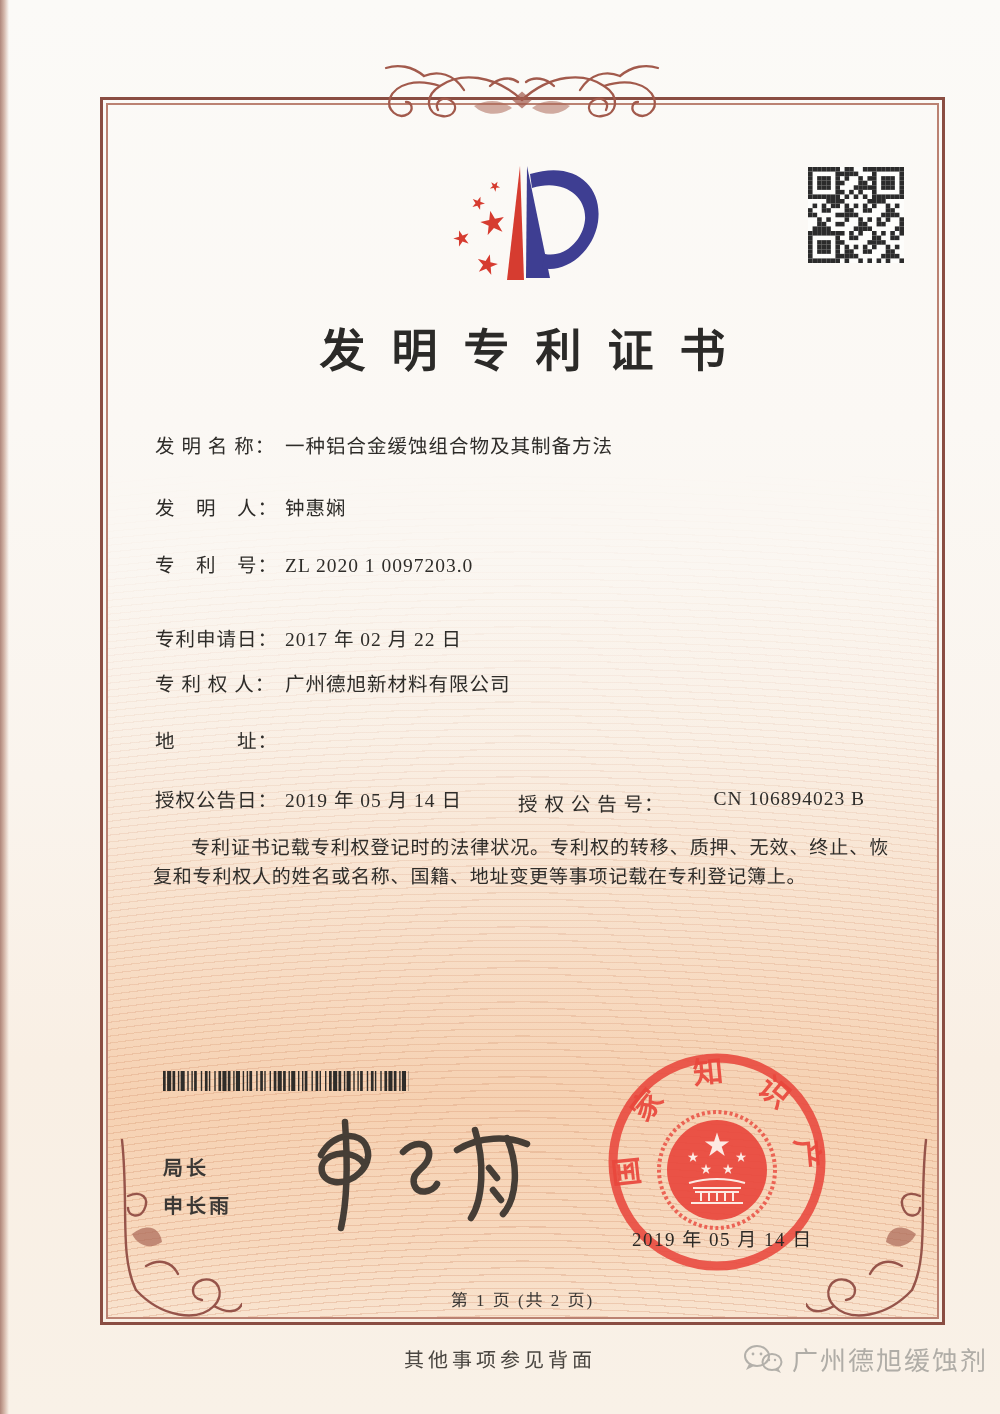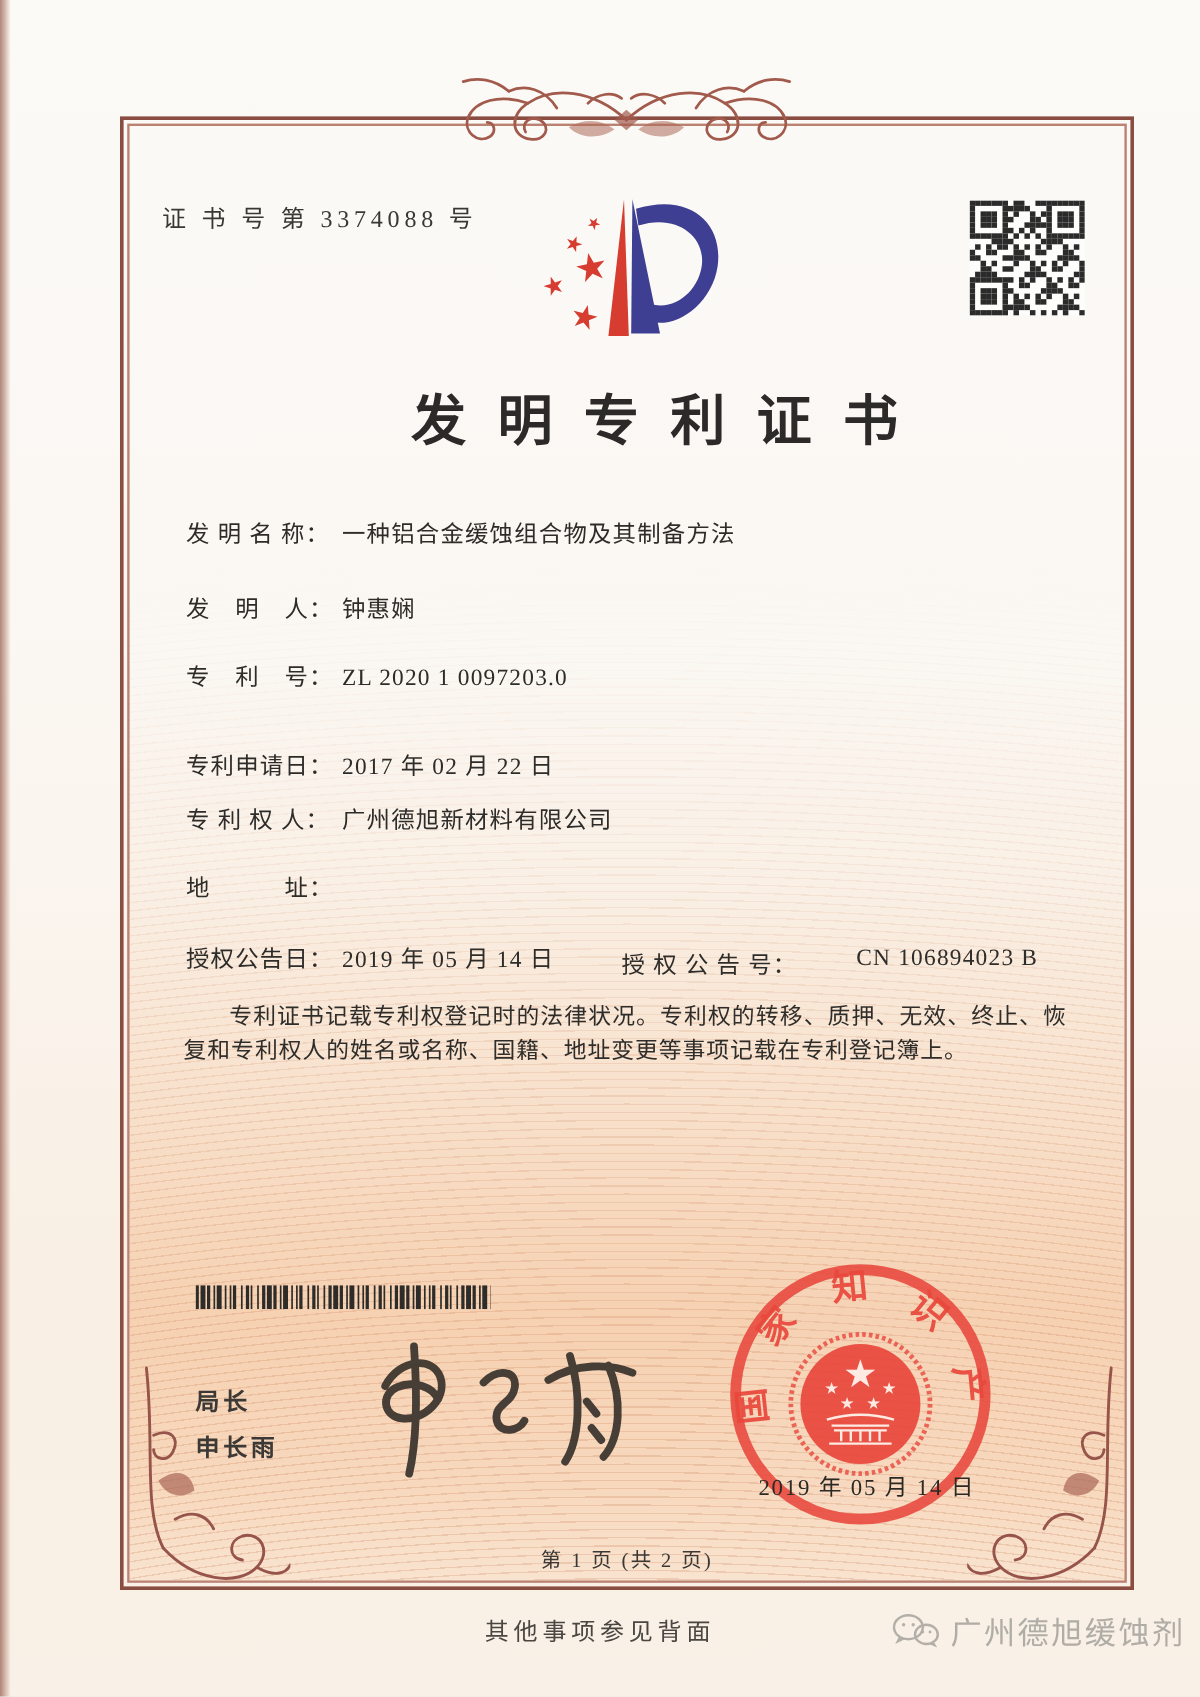--- a/index.html
+++ b/index.html
@@ -20,21 +20,21 @@
       rgba(246,199,155,0.10) 52%,rgba(244,186,138,0.32) 68%,
       rgba(243,181,131,0.52) 82%,rgba(246,198,158,0.55) 94%,rgba(248,212,180,0.45) 100%);}
   .waves{position:absolute;inset:0;
     background:repeating-radial-gradient(ellipse 2200px 1500px at 50% 195%,
       rgba(193,104,62,0.20) 0 1.6px,rgba(255,255,255,0) 1.6px 10px);
     -webkit-mask-image:linear-gradient(180deg,transparent 0 30%,rgba(0,0,0,.25) 45%,rgba(0,0,0,.7) 65%,#000 90%);
     mask-image:linear-gradient(180deg,transparent 0 30%,rgba(0,0,0,.25) 45%,rgba(0,0,0,.7) 65%,#000 90%);}
   .abs{position:absolute;}
   .cert-no{left:135px;top:166px;font-size:20px;letter-spacing:4px;color:#3a3835;}
   .title{left:100px;top:314px;width:845px;text-align:center;font-size:46px;font-weight:600;
-    letter-spacing:26px;text-indent:26px;color:#2b2a28;margin-left:23px;}
+    letter-spacing:26px;text-indent:26px;color:#2b2a28;}
   .row{left:155px;font-size:19.5px;letter-spacing:1px;color:#2e2c29;display:flex;line-height:1.35;}
   .row .lbl{flex:none;width:130px;white-space:nowrap;}
   .row .val{white-space:pre-line;}
   .grant2{left:518px;font-size:19.5px;letter-spacing:1px;display:flex;}
   .grant2 .lbl{flex:none;margin-right:6px;white-space:nowrap;}
   .paras{left:153px;top:833px;width:736px;}
   .paras p{margin:0;font-size:19px;line-height:29px;letter-spacing:.8px;
     text-indent:2em;text-align:justify;color:#2f2d2a;}
   .director{left:163px;font-family:"Liberation Sans","DejaVu Sans",sans-serif;
     font-size:20px;font-weight:700;letter-spacing:3px;color:#3b3835;}
@@ -95,21 +95,20 @@
     <g transform="translate(140,0) scale(-1,1)" stroke="#96544a" fill="none" stroke-width="2.4" stroke-linecap="round">
       <path d="M20,2 C27,66 17,118 34,152"></path>
       <path d="M34,152 C60,180 96,184 112,168 C124,156 116,138 100,142 C88,146 88,160 100,162"></path>
       <path d="M30,96 C46,84 58,90 60,104 C48,112 36,108 30,96 Z" fill="#a96755" stroke="none" opacity=".7"></path>
       <path d="M26,58 C40,52 48,60 42,72 C37,81 26,78 26,70"></path>
       <path d="M112,168 C126,176 136,174 140,166"></path>
       <path d="M44,128 C58,120 70,124 76,136"></path>
     </g>
   </svg>
 
-  <div class="abs cert-no">证 书 号 第 3374088 号</div>
 
   <svg class="abs" style="left:435px;top:152px;" width="180" height="140" viewBox="0 0 180 140">
     <path d="M85,14 L89,128 L72,128 Z" fill="#d63c30"></path>
     <path d="M92,14 L115,126 L91,126 Z" fill="#3e3e92"></path>
     <path d="M95,22 C140,8 168,34 163,70 C158,102 128,122 107,116 L110,102 C130,106 148,88 150,68 C152,44 128,26 97,36 Z" fill="#3e3e92"></path>
     <text x="58" y="80" font-size="26" fill="#d63c30" text-anchor="middle" transform="rotate(-12 58 72)">★</text>
     <text x="43" y="56" font-size="14" fill="#d63c30" text-anchor="middle" transform="rotate(20 43 52)">★</text>
     <text x="27" y="92" font-size="17" fill="#d63c30" text-anchor="middle" transform="rotate(-18 27 88)">★</text>
     <text x="52" y="120" font-size="22" fill="#d63c30" text-anchor="middle" transform="rotate(14 52 114)">★</text>
     <text x="60" y="38" font-size="11" fill="#d63c30" text-anchor="middle" transform="rotate(30 60 34)">★</text>

